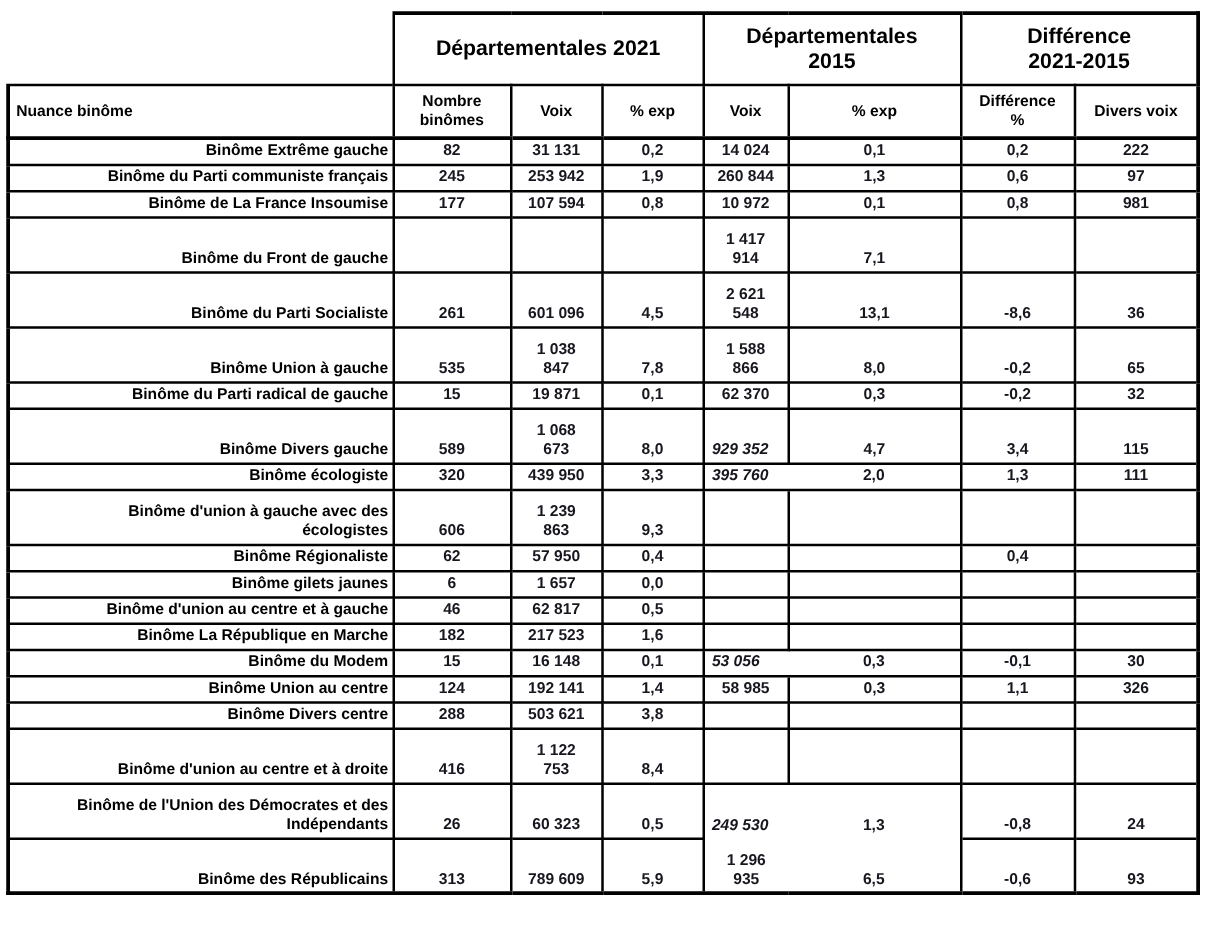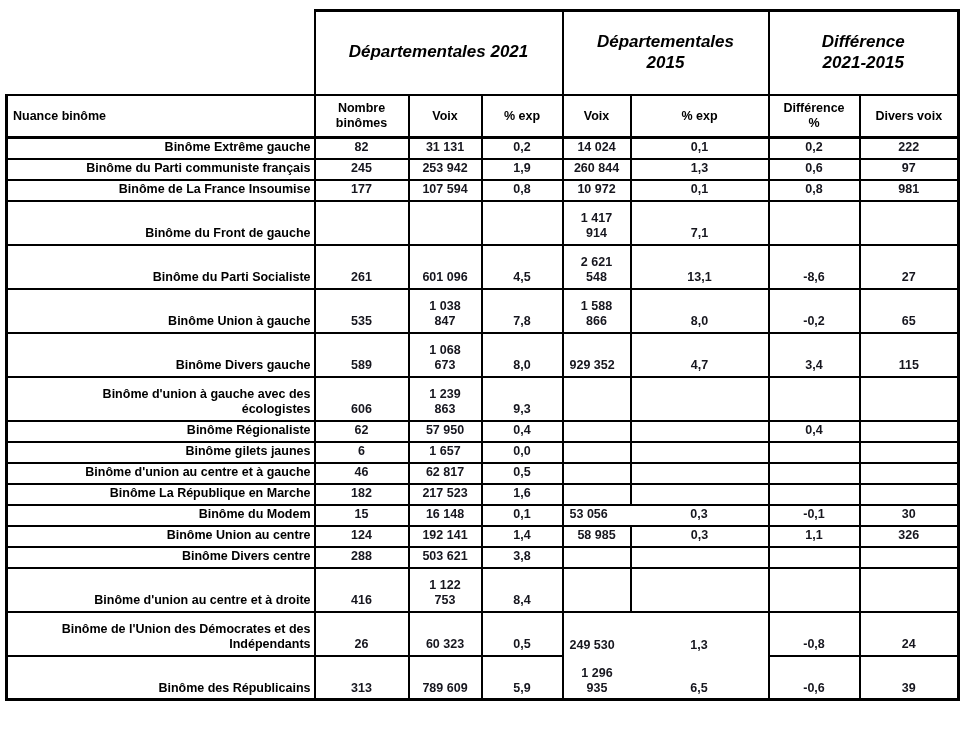--- a/index.html
+++ b/index.html
@@ -26,21 +26,21 @@
   col.c-indice { width: 99px; }
 
   th, td {
     border: 2px solid #000;
     font-weight: 700;
     white-space: pre-line;
     overflow: hidden;
   }
 
   
-  thead tr.groups { height: 84px; font-style: italic; }
+  thead tr.groups { height: 57px; }
   thead tr.subs   { height: 43px; }
   thead th {
     text-align: center;
     vertical-align: middle;
     color: #000;
   }
   thead tr.groups th { font-size: 17px; line-height: 1.22; }
   thead tr.subs th   { font-size: 12.5px; line-height: 1.15; border-bottom-width: 3px; }
   thead th.blank { border: none; }
   thead tr.subs th.colhead-label { text-align: left; padding-left: 5px; }
@@ -55,21 +55,21 @@
     line-height: 1.18;
     padding: 1px 3px 3px 3px;
     color: #16161e;
   }
   tbody td.cell-label {
     text-align: right;
     padding-left: 5px;
     color: #000;
   }
   tbody td.num { text-align: center; }
-  tbody td.align-left { text-align: left; padding-left: 6px; }
+  tbody td.align-left { text-align: left; padding-left: 6px; font-style: italic; }
 
   
   td.no-divider-right  { border-right-style: hidden; }
   td.no-divider-bottom { border-bottom-style: hidden; }
   td.no-divider-top    { border-top-style: hidden; }
 
   
   td:first-child, th.colhead-label { border-left-width: 3px; border-radius: 12px; }
   td:last-child,  th.edge-right    { border-right-width: 3px; }
   tbody tr:last-child td { border-bottom-width: 3px; }
@@ -155,45 +155,65 @@
         </tr>
         <tr class="tall">
           <td class="cell-label">Binôme du Parti Socialiste</td>
           <td class="num">261</td>
           <td class="num">601 096</td>
           <td class="num">4,5</td>
           <td class="num">2 621
 548</td>
           <td class="num">13,1</td>
           <td class="num">-8,6</td>
-          <td class="num">27</td>
+          <td class="num">36</td>
         </tr>
         <tr class="tall">
           <td class="cell-label">Binôme Union à gauche</td>
           <td class="num">535</td>
           <td class="num">1 038
 847</td>
           <td class="num">7,8</td>
           <td class="num">1 588
 866</td>
           <td class="num">8,0</td>
           <td class="num">-0,2</td>
           <td class="num">65</td>
         </tr>
+        <tr>
+          <td class="cell-label">Binôme du Parti radical de gauche</td>
+          <td class="num">15</td>
+          <td class="num">19 871</td>
+          <td class="num">0,1</td>
+          <td class="num">62 370</td>
+          <td class="num">0,3</td>
+          <td class="num">-0,2</td>
+          <td class="num">32</td>
+        </tr>
         <tr class="tall">
           <td class="cell-label">Binôme Divers gauche</td>
           <td class="num">589</td>
           <td class="num">1 068
 673</td>
           <td class="num">8,0</td>
           <td class="num align-left">929 352</td>
           <td class="num">4,7</td>
           <td class="num">3,4</td>
           <td class="num">115</td>
         </tr>
+        <tr>
+          <td class="cell-label">Binôme écologiste</td>
+          <td class="num">320</td>
+          <td class="num">439 950</td>
+          <td class="num">3,3</td>
+          <td class="num no-divider-right align-left">395 760</td>
+          <td class="num">2,0</td>
+          <td class="num">1,3</td>
+          <td class="num">111</td>
+        </tr>
         <tr class="tall">
           <td class="cell-label">Binôme d'union à gauche avec des
 écologistes</td>
           <td class="num">606</td>
           <td class="num">1 239
 863</td>
           <td class="num">9,3</td>
           <td class="num"></td>
           <td class="num"></td>
           <td class="num"></td>
@@ -293,17 +313,17 @@
         </tr>
         <tr class="tall">
           <td class="cell-label">Binôme des Républicains</td>
           <td class="num">313</td>
           <td class="num">789 609</td>
           <td class="num">5,9</td>
           <td class="num no-divider-right no-divider-top">1 296
 935</td>
           <td class="num no-divider-top">6,5</td>
           <td class="num">-0,6</td>
-          <td class="num">39</td>
+          <td class="num">93</td>
         </tr>
       </tbody>
   </table>
 </div>
 
 </body></html>

